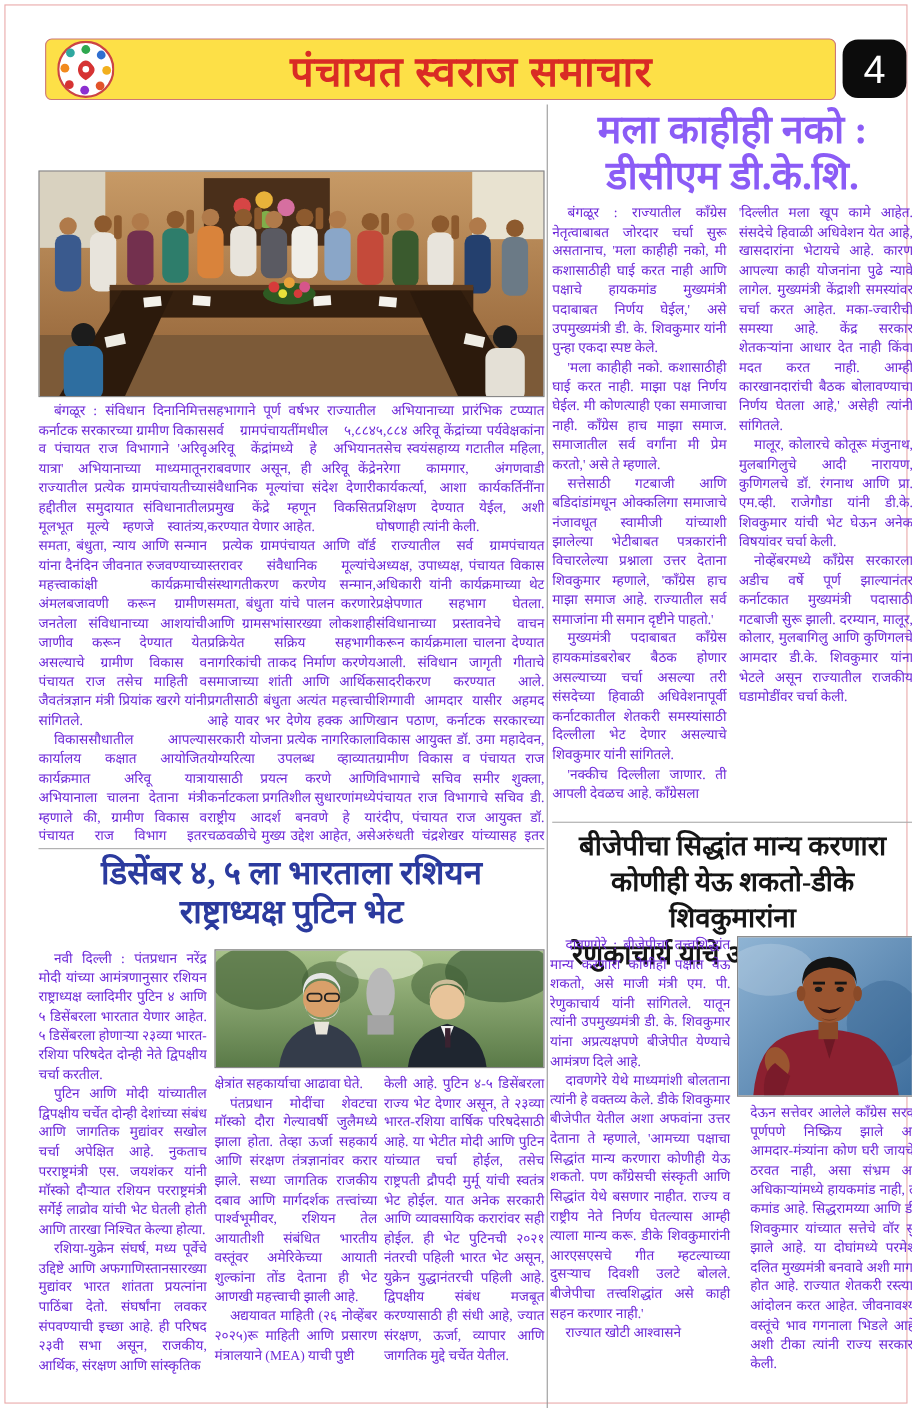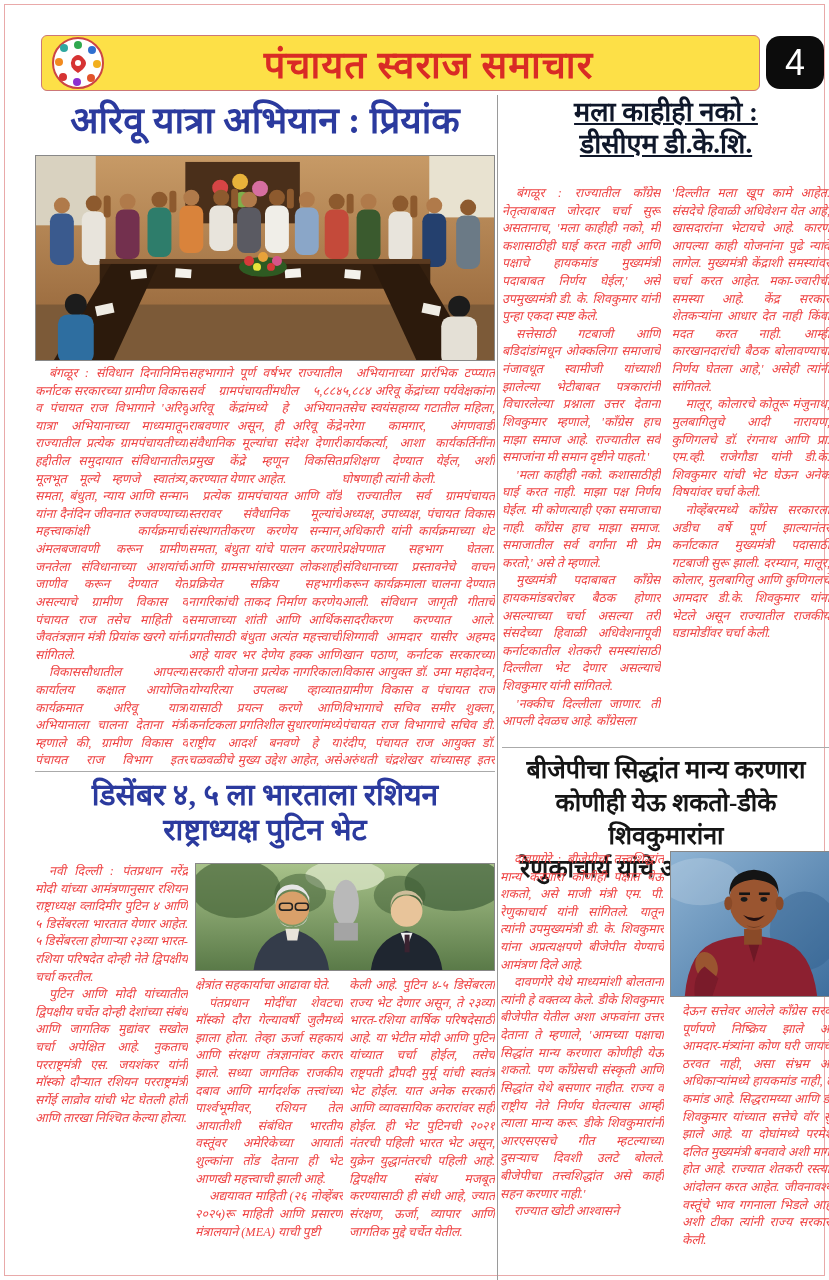--- a/index.html
+++ b/index.html
@@ -19,27 +19,27 @@
               font-family:"Liberation Sans", sans-serif; font-size:25px; font-weight:bold;
               color:#111; white-space:nowrap; }
   .page-num-box { position:absolute; left:761px; top:31px; width:58px; height:53px;
                   background:#0c0c0c; border-radius:14px; color:#fff;
                   font-family:"Liberation Sans", sans-serif; font-size:36px;
                   display:flex; align-items:center; justify-content:center; }
 
   
   .hl { position:absolute; text-align:center; font-weight:bold; line-height:1.18; }
   #arivu-headline  { left:30px;  top:94px;  width:460px; font-size:37px; color:#2b3a9e; }
-  #dcm-headline    { left:497px; top:92px;  width:328px; font-size:27px; color:#0f172a;text-decoration:underline; }
+  #dcm-headline    { left:497px; top:92px;  width:328px; font-size:36px; color:#8b5cf6; }
   #putin-headline  { left:30px;  top:772px; width:460px; font-size:30px; color:#2b3a9e; }
   #bjp-headline    { left:495px; top:748px; width:332px; font-size:25px; color:#151515; line-height:1.32; }
 
   
   .bodycol { position:absolute; overflow:hidden; font-size:12.4px; line-height:1.42;
-             color:#ef4444; text-align:justify;font-style:italic; }
+             color:#6d28d9; text-align:justify; }
   .bodycol p { text-indent:14px; }
   .bodycol[data-cont-first] p:first-child { text-indent:0; }
 
   #arivu-cols { position:absolute; left:30px; top:360px; width:460px; height:404px;
                 display:flex; }
   #arivu-cols .bodycol { position:relative; flex:1; height:100%; }
 
   #dcm-cols { position:absolute; left:497px; top:180px; width:328px; height:558px;
               display:flex; gap:11px; }
   #dcm-cols .bodycol { position:relative; flex:1; height:100%; }
@@ -84,21 +84,20 @@
       </svg>
     </div>
     <div class="masthead-title">पंचायत स्वराज समाचार</div>
   </div>
   <div class="page-num-box">4</div>
 
   <div class="vrule" style="left:492px; top:90px;  height:1185px;"></div>
   <div class="hrule" style="left:30px;  top:766px; width:460px;"></div>
   <div class="hrule" style="left:497px; top:742px; width:328px;"></div>
 
-  <div class="hl" id="arivu-headline">अरिवू यात्रा अभियान : प्रियांक</div>
 
   <div class="photo" id="photo-oath">
     <svg viewBox="0 0 460 206" preserveAspectRatio="none">
       <defs>
         <linearGradient id="wallg" x1="0" y1="0" x2="0" y2="1">
           <stop offset="0" stop-color="#c79a66"></stop>
             <stop offset="1" stop-color="#8f5f34"></stop>
         </linearGradient>
       </defs>
       <rect width="460" height="206" fill="url(#wallg)"></rect>
@@ -222,40 +221,41 @@
   </div>
 
   <div class="hl" id="dcm-headline">
     <div>मला काहीही नको :</div>
     <div>डीसीएम डी.के.शि.</div>
   </div>
 
   <div id="dcm-cols">
     <div class="bodycol">
         <p>बंगळूर : राज्यातील काँग्रेस नेतृत्वाबाबत जोरदार चर्चा सुरू असतानाच, 'मला काहीही नको, मी कशासाठीही घाई करत नाही आणि पक्षाचे हायकमांड मुख्यमंत्री पदाबाबत निर्णय घेईल,' असे उपमुख्यमंत्री डी. के. शिवकुमार यांनी पुन्हा एकदा स्पष्ट केले.</p>
+        <p>'मला काहीही नको. कशासाठीही घाई करत नाही. माझा पक्ष निर्णय घेईल. मी कोणत्याही एका समाजाचा नाही. काँग्रेस हाच माझा समाज. समाजातील सर्व वर्गांना मी प्रेम करतो,' असे ते म्हणाले.</p>
         <p>सत्तेसाठी गटबाजी आणि बडिदांडांमधून ओक्कलिगा समाजाचे नंजावधूत स्वामीजी यांच्याशी झालेल्या भेटीबाबत पत्रकारांनी विचारलेल्या प्रश्नाला उत्तर देताना शिवकुमार म्हणाले, 'काँग्रेस हाच माझा समाज आहे. राज्यातील सर्व समाजांना मी समान दृष्टीने पाहतो.'</p>
-        <p>'मला काहीही नको. कशासाठीही घाई करत नाही. माझा पक्ष निर्णय घेईल. मी कोणत्याही एका समाजाचा नाही. काँग्रेस हाच माझा समाज. समाजातील सर्व वर्गांना मी प्रेम करतो,' असे ते म्हणाले.</p>
         <p>मुख्यमंत्री पदाबाबत काँग्रेस हायकमांडबरोबर बैठक होणार असल्याच्या चर्चा असल्या तरी संसदेच्या हिवाळी अधिवेशनापूर्वी कर्नाटकातील शेतकरी समस्यांसाठी दिल्लीला भेट देणार असल्याचे शिवकुमार यांनी सांगितले.</p>
         <p>'नक्कीच दिल्लीला जाणार. ती आपली देवळच आहे. काँग्रेसला</p>
       </div>
     <div class="bodycol" data-cont-first="">
         <p>'दिल्लीत मला खूप कामे आहेत. संसदेचे हिवाळी अधिवेशन येत आहे, खासदारांना भेटायचे आहे. कारण आपल्या काही योजनांना पुढे न्यावे लागेल. मुख्यमंत्री केंद्राशी समस्यांवर चर्चा करत आहेत. मका-ज्वारीची समस्या आहे. केंद्र सरकार शेतकऱ्यांना आधार देत नाही किंवा मदत करत नाही. आम्ही कारखानदारांची बैठक बोलावण्याचा निर्णय घेतला आहे,' असेही त्यांनी सांगितले.</p>
         <p>मालूर, कोलारचे कोतूरू मंजुनाथ, मुलबागिलुचे आदी नारायण, कुणिगलचे डॉ. रंगनाथ आणि प्रा. एम.व्ही. राजेगौडा यांनी डी.के. शिवकुमार यांची भेट घेऊन अनेक विषयांवर चर्चा केली.</p>
         <p>नोव्हेंबरमध्ये काँग्रेस सरकारला अडीच वर्षे पूर्ण झाल्यानंतर कर्नाटकात मुख्यमंत्री पदासाठी गटबाजी सुरू झाली. दरम्यान, मालूर, कोलार, मुलबागिलु आणि कुणिगलचे आमदार डी.के. शिवकुमार यांना भेटले असून राज्यातील राजकीय घडामोडींवर चर्चा केली.</p>
       </div>
   </div>
 
   <div class="hl" id="putin-headline">
     <div>डिसेंबर ४, ५ ला भारताला रशियन</div>
     <div>राष्ट्राध्यक्ष पुटिन भेट</div>
   </div>
 
   <div class="bodycol" id="putin-col1">
       <p>नवी दिल्ली : पंतप्रधान नरेंद्र मोदी यांच्या आमंत्रणानुसार रशियन राष्ट्राध्यक्ष व्लादिमीर पुटिन ४ आणि ५ डिसेंबरला भारतात येणार आहेत. ५ डिसेंबरला होणाऱ्या २३व्या भारत-रशिया परिषदेत दोन्ही नेते द्विपक्षीय चर्चा करतील.</p>
       <p>पुटिन आणि मोदी यांच्यातील द्विपक्षीय चर्चेत दोन्ही देशांच्या संबंध आणि जागतिक मुद्यांवर सखोल चर्चा अपेक्षित आहे. नुकताच परराष्ट्रमंत्री एस. जयशंकर यांनी मॉस्को दौऱ्यात रशियन परराष्ट्रमंत्री सर्गेई लाव्रोव यांची भेट घेतली होती आणि तारखा निश्चित केल्या होत्या.</p>
+      <p>रशिया-युक्रेन संघर्ष, मध्य पूर्वेचे उद्दिष्टे आणि अफगाणिस्तानसारख्या मुद्यांवर भारत शांतता प्रयत्नांना पाठिंबा देतो. संघर्षांना लवकर संपवण्याची इच्छा आहे. ही परिषद २३वी सभा असून, राजकीय, आर्थिक, संरक्षण आणि सांस्कृतिक</p>
     </div>
 
   <div class="photo" id="photo-putin">
     <svg viewBox="0 0 300 108" preserveAspectRatio="none">
       <defs>
         <linearGradient id="grn" x1="0" y1="0" x2="0" y2="1">
           <stop offset="0" stop-color="#a8c28a"></stop>
             <stop offset="1" stop-color="#5a7a48"></stop>
         </linearGradient>
       </defs>

